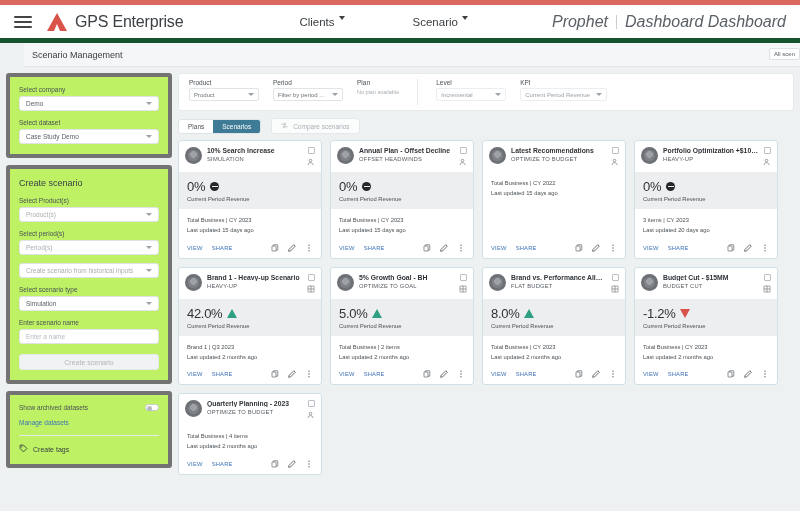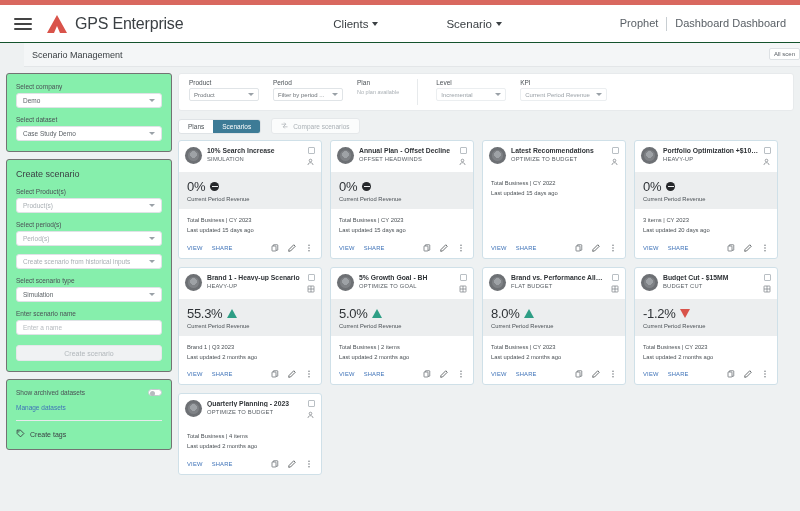--- a/index.html
+++ b/index.html
@@ -10,52 +10,52 @@
     overflow: hidden;
     color: #333;
   }
   
   #top-accent { height: 5px; background: #d9685f; width: 100%; }
 
   
   #app-header {
     height: 38px; background: #ffffff;
     display: flex; align-items: center;
-    border-bottom: 1px solid #14532d;
+    border-bottom: 5px solid #14532d;
     padding: 0 14px;
   }
   .hamburger { width: 18px; display: flex; flex-direction: column; gap: 3px; cursor: pointer; }
   .hamburger span { display: block; height: 2px; background: #444; border-radius: 1px; }
   .brand { display: flex; align-items: center; gap: 7px; margin-left: 14px; }
   .brand-mark { width: 22px; height: 20px; position: relative; }
   .brand-text { font-size: 16px; color: #3b4044; letter-spacing: -0.2px; }
   .nav-center { flex: 1; display: flex; justify-content: center; gap: 36px; }
-  .nav-item { font-size: 11.5px; color: #3b4044; cursor: pointer; display: flex; align-items: center; gap: 4px; padding-left: 32px; }
+  .nav-item { font-size: 11.5px; color: #3b4044; cursor: pointer; display: flex; gap: 4px; padding-left: 32px; }
   .caret { width: 0; height: 0; border-left: 3.5px solid transparent; border-right: 3.5px solid transparent; border-top: 4px solid #3b4044; }
-  .nav-right { display: flex; align-items: flex-start; gap: 8px; font-size: 11px; color: #5a6066; }
+  .nav-right { display: flex; align-items: center; gap: 8px; font-size: 16px; color: #5a6066; font-style: italic; }
   .nav-div { width: 1px; height: 14px; background: #c8ced2; }
 
   
   #sub-header {
     height: 24px; background: #f4f6f7; border-bottom: 1px solid #e3e6e8;
     display: flex; align-items: center; padding: 0 8px; position: relative; margin-left: 24px;
   }
   #page-title { font-size: 9px; color: #3b4044; }
   #scope-chip {
     position: absolute; right: 0px; top: 5px;
     background: #fff; border: 1px solid #dde1e4; border-radius: 2px;
     font-size: 6px; color: #5a6066; padding: 2px 4px; white-space: nowrap;
   }
 
   
   #layout { display: flex; height: 444px; }
 
   
   #sidebar { width: 178px; padding: 6px 6px 0 6px; overflow: hidden; flex-shrink: 0; }
-  .panel { background: #86efac; border: 1px solid #737373; border-radius: 3px; padding: 9px 9px 10px 9px; margin-bottom: 7px; }
+  .panel { background: #bef264; border: 4px solid #737373; border-radius: 3px; padding: 9px 9px 10px 9px; margin-bottom: 7px; }
   .field-label { font-size: 6.5px; color: #4a5055; margin-bottom: 3px; display: block; }
   .select-box {
     height: 15px; border: 1px solid #dfe3e6; border-radius: 3px;
     display: flex; align-items: center; justify-content: space-between;
     padding: 0 6px; font-size: 6.5px; color: #5d6368; background: #fff;
     margin-bottom: 8px; cursor: pointer;
   }
   .select-box.placeholder { color: #a9afb4; }
   .chev { width: 0; height: 0; border-left: 3px solid transparent; border-right: 3px solid transparent; border-top: 3.5px solid #9aa1a7; }
   .panel-title { font-size: 9px; color: #3b4044; margin-bottom: 9px; }
@@ -509,21 +509,21 @@
             <div class="card-head-right">
               <span class="cb"></span>
               <span class="mini-icon"><svg width="8" height="8" viewBox="0 0 16 16">
                   <rect x="2" y="2" width="12" height="12" rx="1" fill="none" stroke="#6d7378" stroke-width="1.3"></rect>
                   <path d="M8 2v12M2 8h12" stroke="#6d7378" stroke-width="1.3"></path>
                 </svg></span>
             </div>
           </div>
           <div class="card-metric">
             <div class="metric-row">
-              <span class="metric-val">55.3%</span>
+              <span class="metric-val">42.0%</span>
               <i class="tri-up"></i>
             </div>
             <div class="metric-cap">Current Period Revenue</div>
           </div>
           <div class="card-meta">
             <div>Brand 1 | Q3 2023</div>
             <div>Last updated 2 months ago</div>
           </div>
           <div class="card-actions">
             <span class="act-link">VIEW</span>

